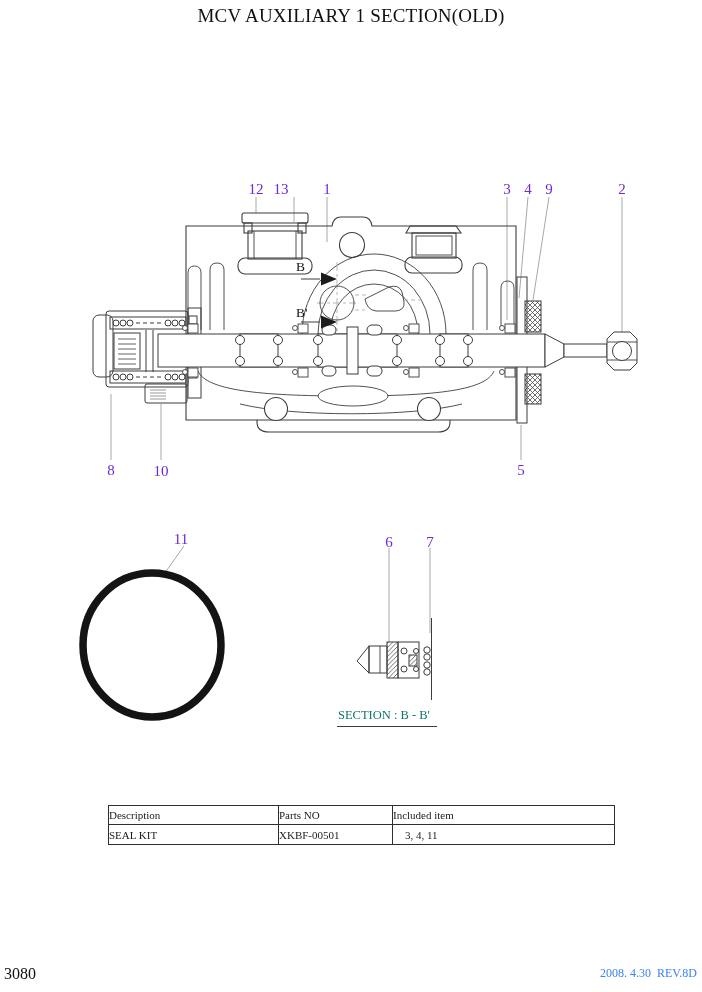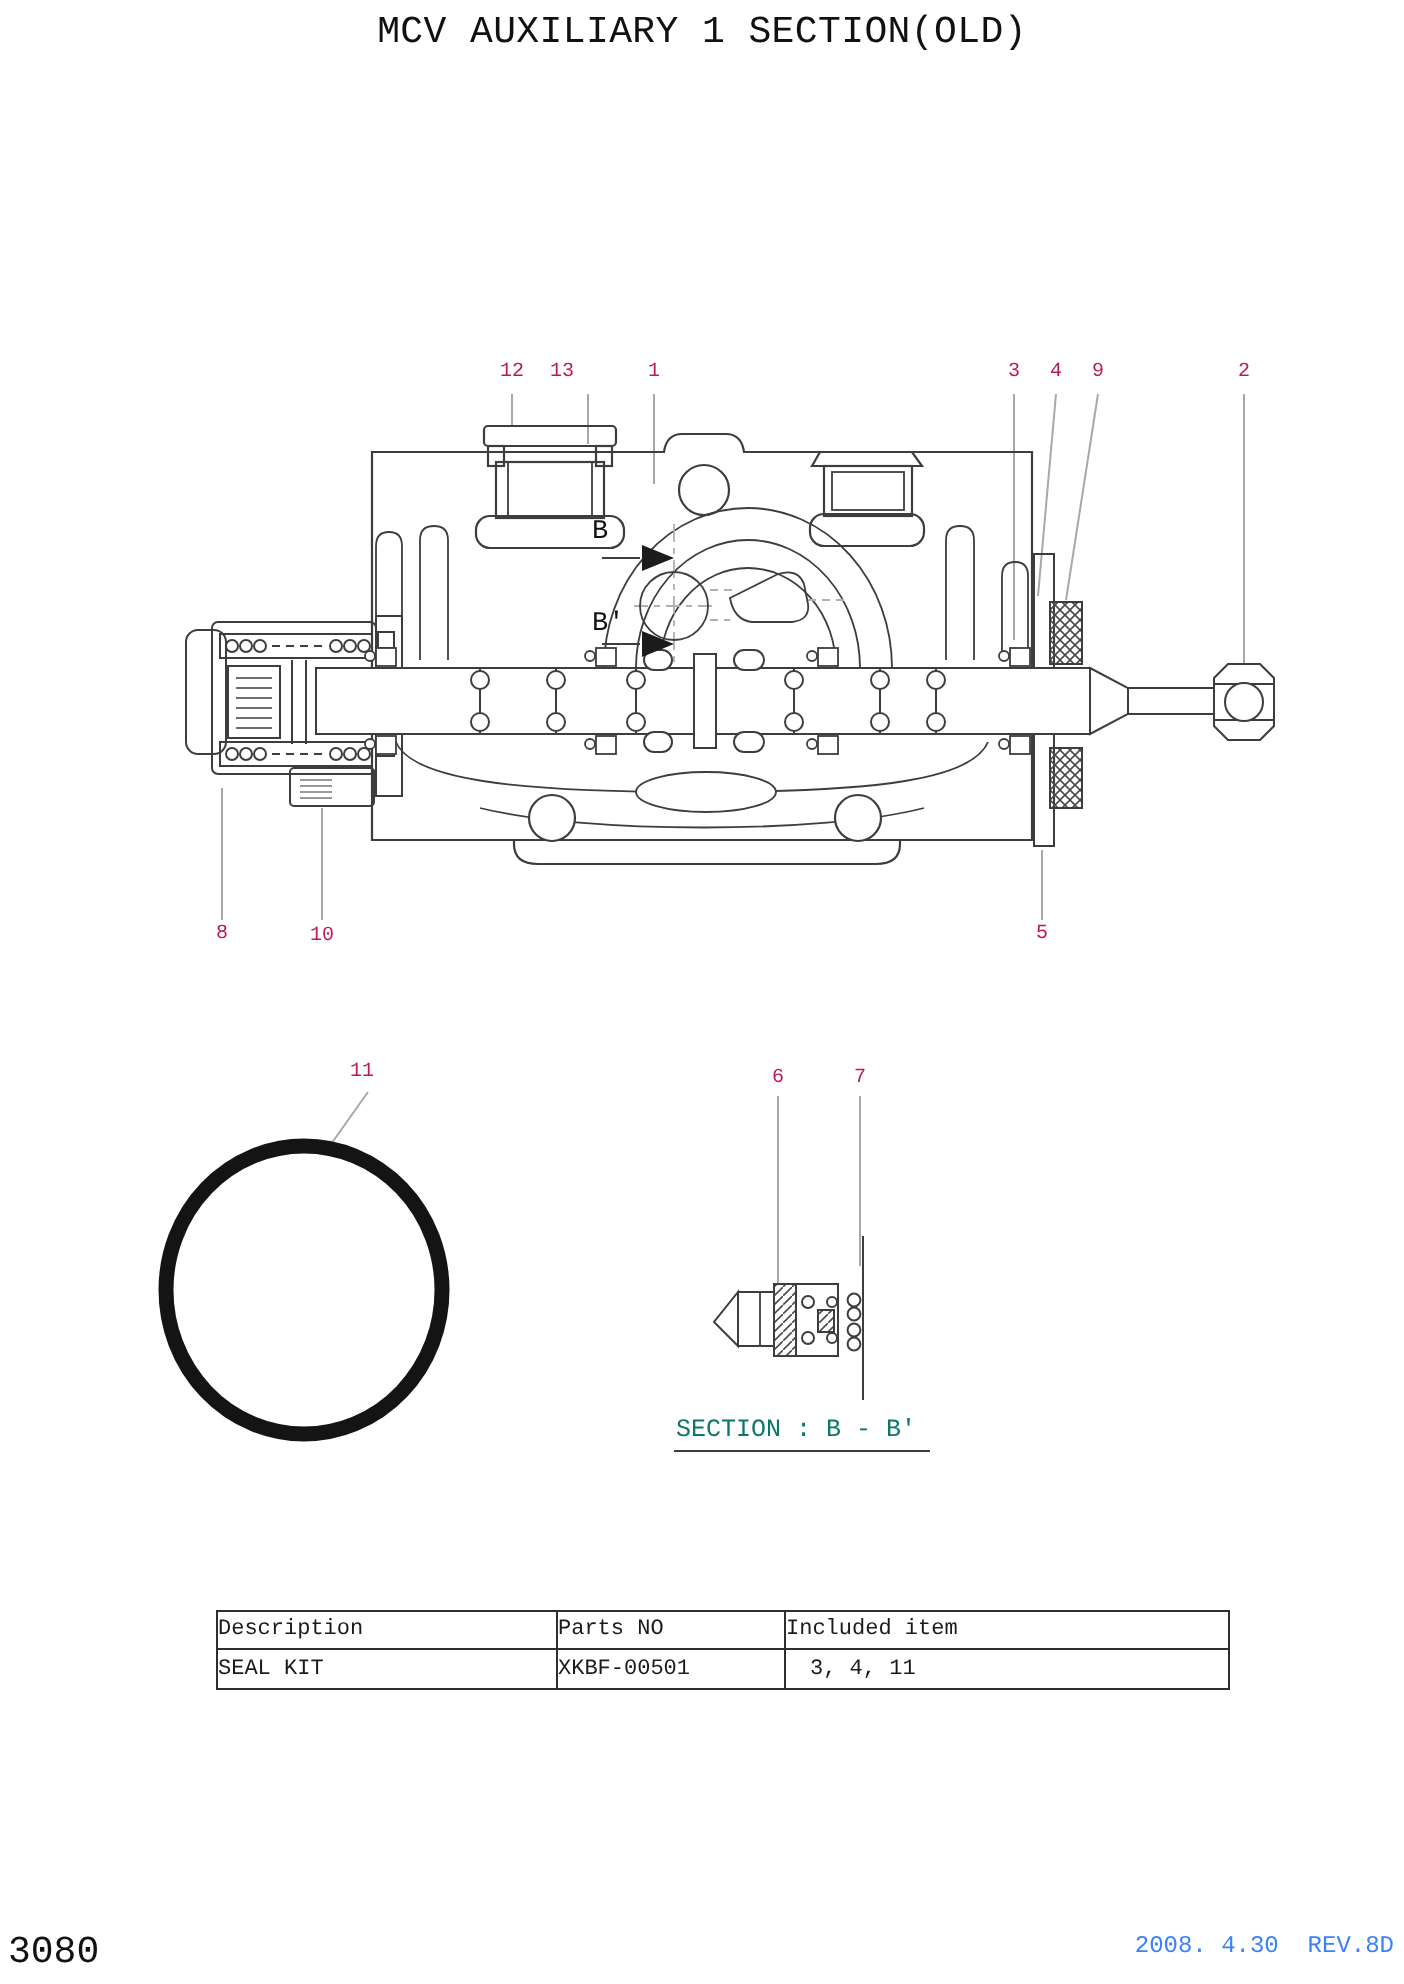--- a/index.html
+++ b/index.html
@@ -1,43 +1,43 @@
 <!DOCTYPE html>
 <html><head>
 <meta charset="utf-8">
 <style>
   html,body{margin:0;padding:0;background:#ffffff;}
   .page{
     position:relative;width:702px;height:992px;background:#ffffff;overflow:hidden;
-    font-family:Liberation Mono, monospace;color:#1b1b1b;
+    font-family:Liberation Serif, serif;color:#1b1b1b;
   }
   .title{
     position:absolute;top:5px;left:0;width:702px;text-align:center;
     font-size:19px;letter-spacing:.2px;color:#111;
   }
   .serial{position:absolute;left:539px;top:71px;font-size:11.5px;line-height:13.8px;color:#1b1b1b;}
   .art{position:absolute;left:0;top:0;}
   .callout{
     position:absolute;transform:translateX(-50%);
-    font-size:10px;color:#be185d;white-space:nowrap;
+    font-size:15px;color:#6d28d9;white-space:nowrap;
   }
   .flow-label{position:absolute;font-size:13.5px;color:#111;}
   .section-caption{
     position:absolute;left:337px;top:708px;font-size:12.5px;color:#0f766e;
     padding:0 7px 3px 1px;border-bottom:1.2px solid #3d3d3d;white-space:pre;
   }
   table.parts{
     position:absolute;left:108px;top:805px;width:506px;
     border-collapse:collapse;table-layout:fixed;
     font-size:11px;color:#1b1b1b;
   }
   table.parts td{border:1.2px solid #2e2e2e;height:18px;padding:0;}
   table.parts tr.data td{height:19px;}
   table.parts td.left{text-align:left;padding-left:12px;}
-  .footer-page{position:absolute;left:4px;top:965px;font-size:19px;color:#111;}
+  .footer-page{position:absolute;left:4px;top:965px;font-size:16px;color:#111;}
   .footer-rev{position:absolute;right:5px;top:966px;font-size:12px;color:#3b82f6;white-space:pre;}
 </style>
 </head>
 <body>
 
 <div class="page">
 
   <div class="title">MCV AUXILIARY 1 SECTION(OLD)</div>
 
 

